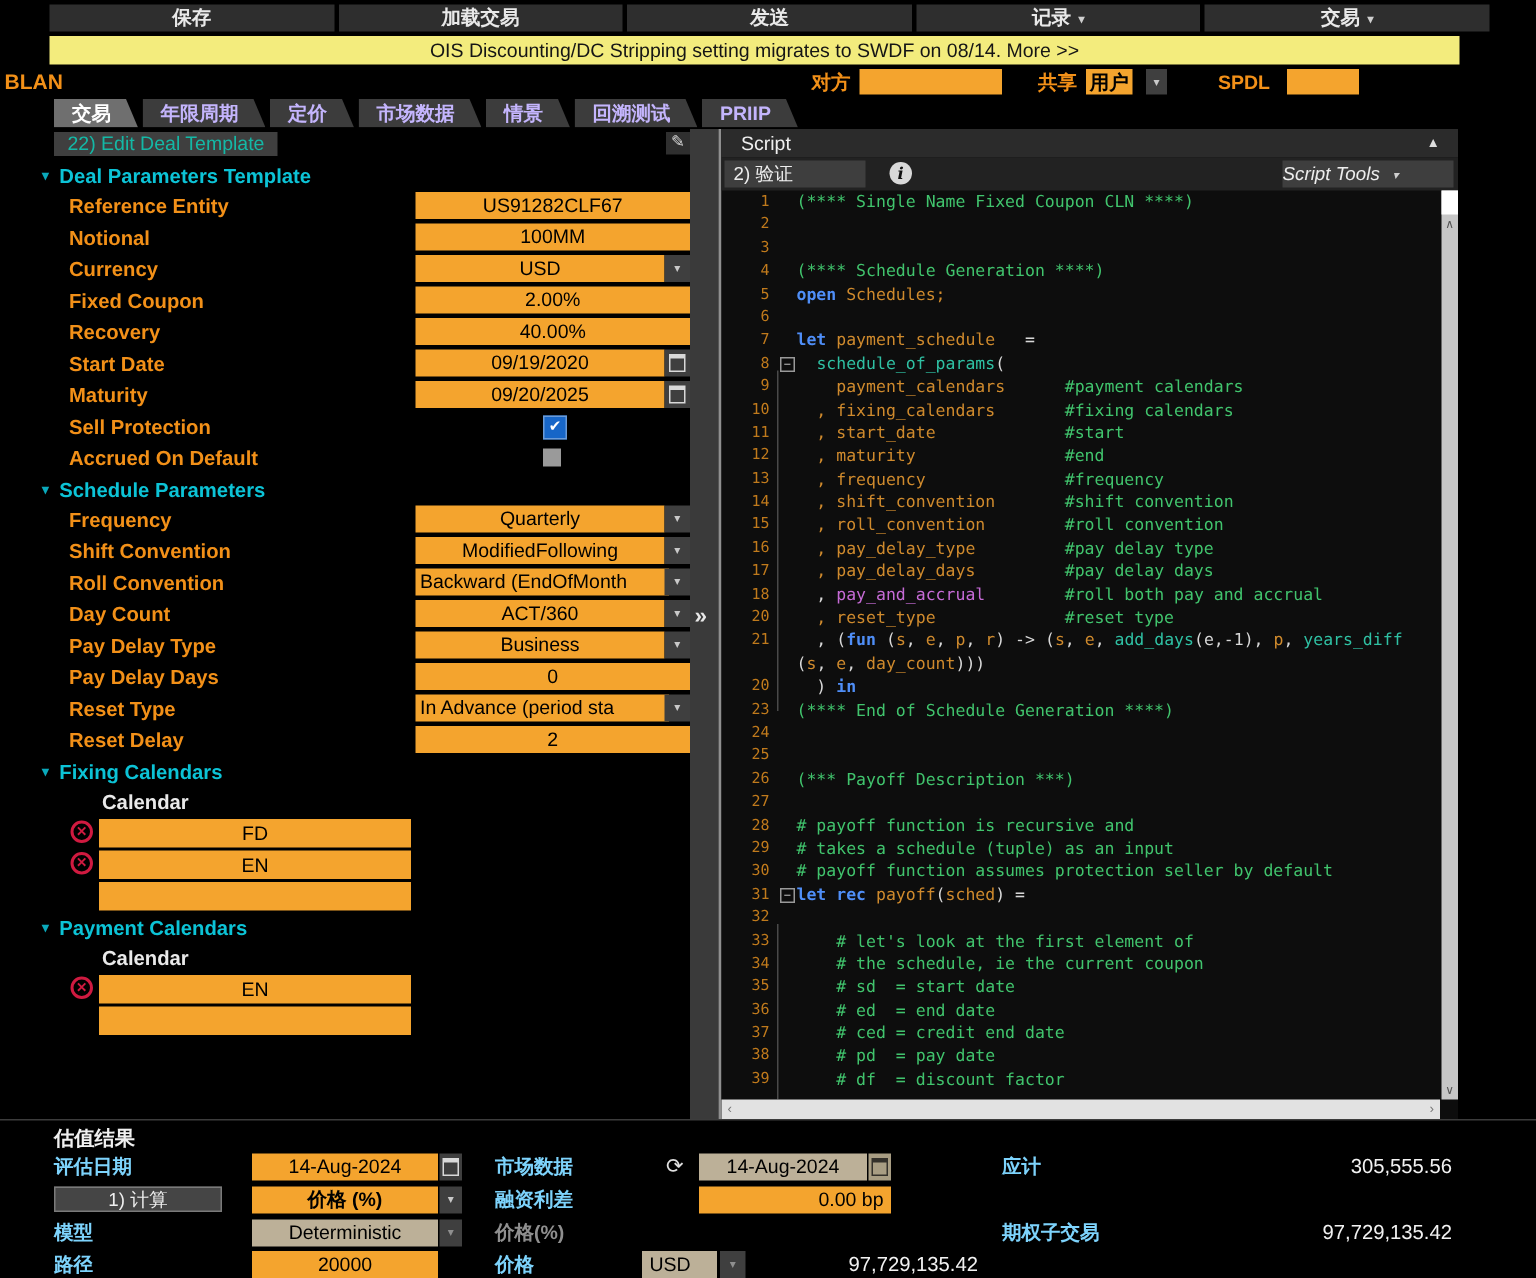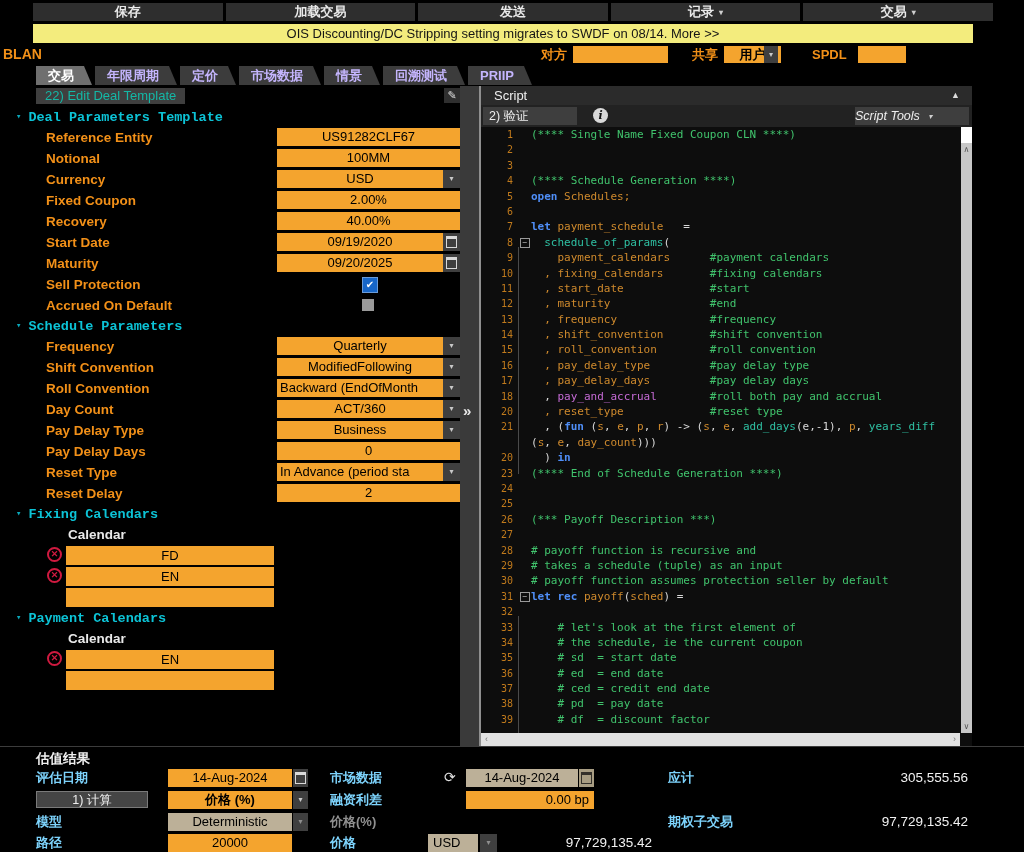--- a/index.html
+++ b/index.html
@@ -25,21 +25,21 @@
   .tab{background:#3c3c3c;color:#c4b5fd;font-size:13px;font-weight:bold;line-height:19px;
        padding:0 18px 0 12px;clip-path:polygon(0 0,calc(100% - 8px) 0,100% 100%,0 100%);}
   .tab.sel{background:#6f6f6f;color:#fff;}
   
   #leftpanel{position:absolute;left:0;top:86px;width:460px;height:660px;}
   #lp-header{position:absolute;left:36px;top:2px;height:16px;line-height:16px;background:#3f3f3f;
              color:#14b8a6;font-size:13px;padding:0 9px;}
   #pencil{position:absolute;left:444px;top:2px;width:16px;height:15px;background:#2f2f2f;
           color:#ddd;font-size:11px;line-height:15px;text-align:center;}
   #lp-body{position:absolute;left:0;top:21px;width:460px;}
-  .fsec{height:20px;line-height:20px;padding-left:16px;color:#0cc3d6;font-size:13.5px;font-weight:bold;font-family:Liberation Mono, monospace;}
+  .fsec{height:20px;line-height:20px;padding-left:28px;color:#0cc3d6;font-size:13.5px;font-weight:bold;}
   .fsec .car{font-size:9px;margin-right:7px;vertical-align:2px;color:#0aa9bb;}
   .frow{height:21px;position:relative;}
   .flabel{position:absolute;left:46px;top:0;line-height:21px;color:#f29018;font-size:13.5px;font-weight:bold;white-space:nowrap;}
   .frow .val{position:absolute;left:277px;top:1px;width:183px;height:18px;}
   .frow .val.short{width:166px;}
   .frow .rbtn{position:absolute;left:443px;top:1px;width:17px;height:18px;}
   .trunc{text-align:left!important;padding-left:3px;}
   .cb{position:absolute;left:362px;}
   .cb.on{top:3px;width:14px;height:14px;background:#1766c8;border:1px solid #6b9bd8;
          color:#fff;font-size:10px;line-height:13px;text-align:center;}
@@ -113,21 +113,21 @@
     </div>
 
   <div id="banner">
     <span>OIS Discounting/DC Stripping setting migrates to SWDF on 08/14. More &gt;&gt;</span>
   </div>
 
   <span class="abs olbl" style="left:3px;top:45px;font-size:14px;">BLAN</span>
   <span class="abs olbl" style="left:541px;top:46px;">对方</span>
   <div class="abs box" style="left:573px;top:46px;width:95px;height:17px;"></div>
   <span class="abs olbl" style="left:692px;top:46px;">共享</span>
-  <div class="abs box" style="left:724px;top:46px;width:57px;height:17px;font-weight:bold;line-height:17px;">用户</div>
+  <div class="abs box" style="left:724px;top:46px;width:31px;height:17px;font-weight:bold;line-height:17px;">用户</div>
   <div class="abs ddbtn" style="left:764px;top:46px;width:14px;height:17px;">
       <span class="c">▾</span>
     </div>
   <span class="abs olbl" style="left:812px;top:46px;">SPDL</span>
   <div class="abs box" style="left:858px;top:46px;width:48px;height:17px;"></div>
 
   <div id="tabs">
       <div class="tab sel">交易</div>
       <div class="tab">年限周期</div>
       <div class="tab">定价</div>

